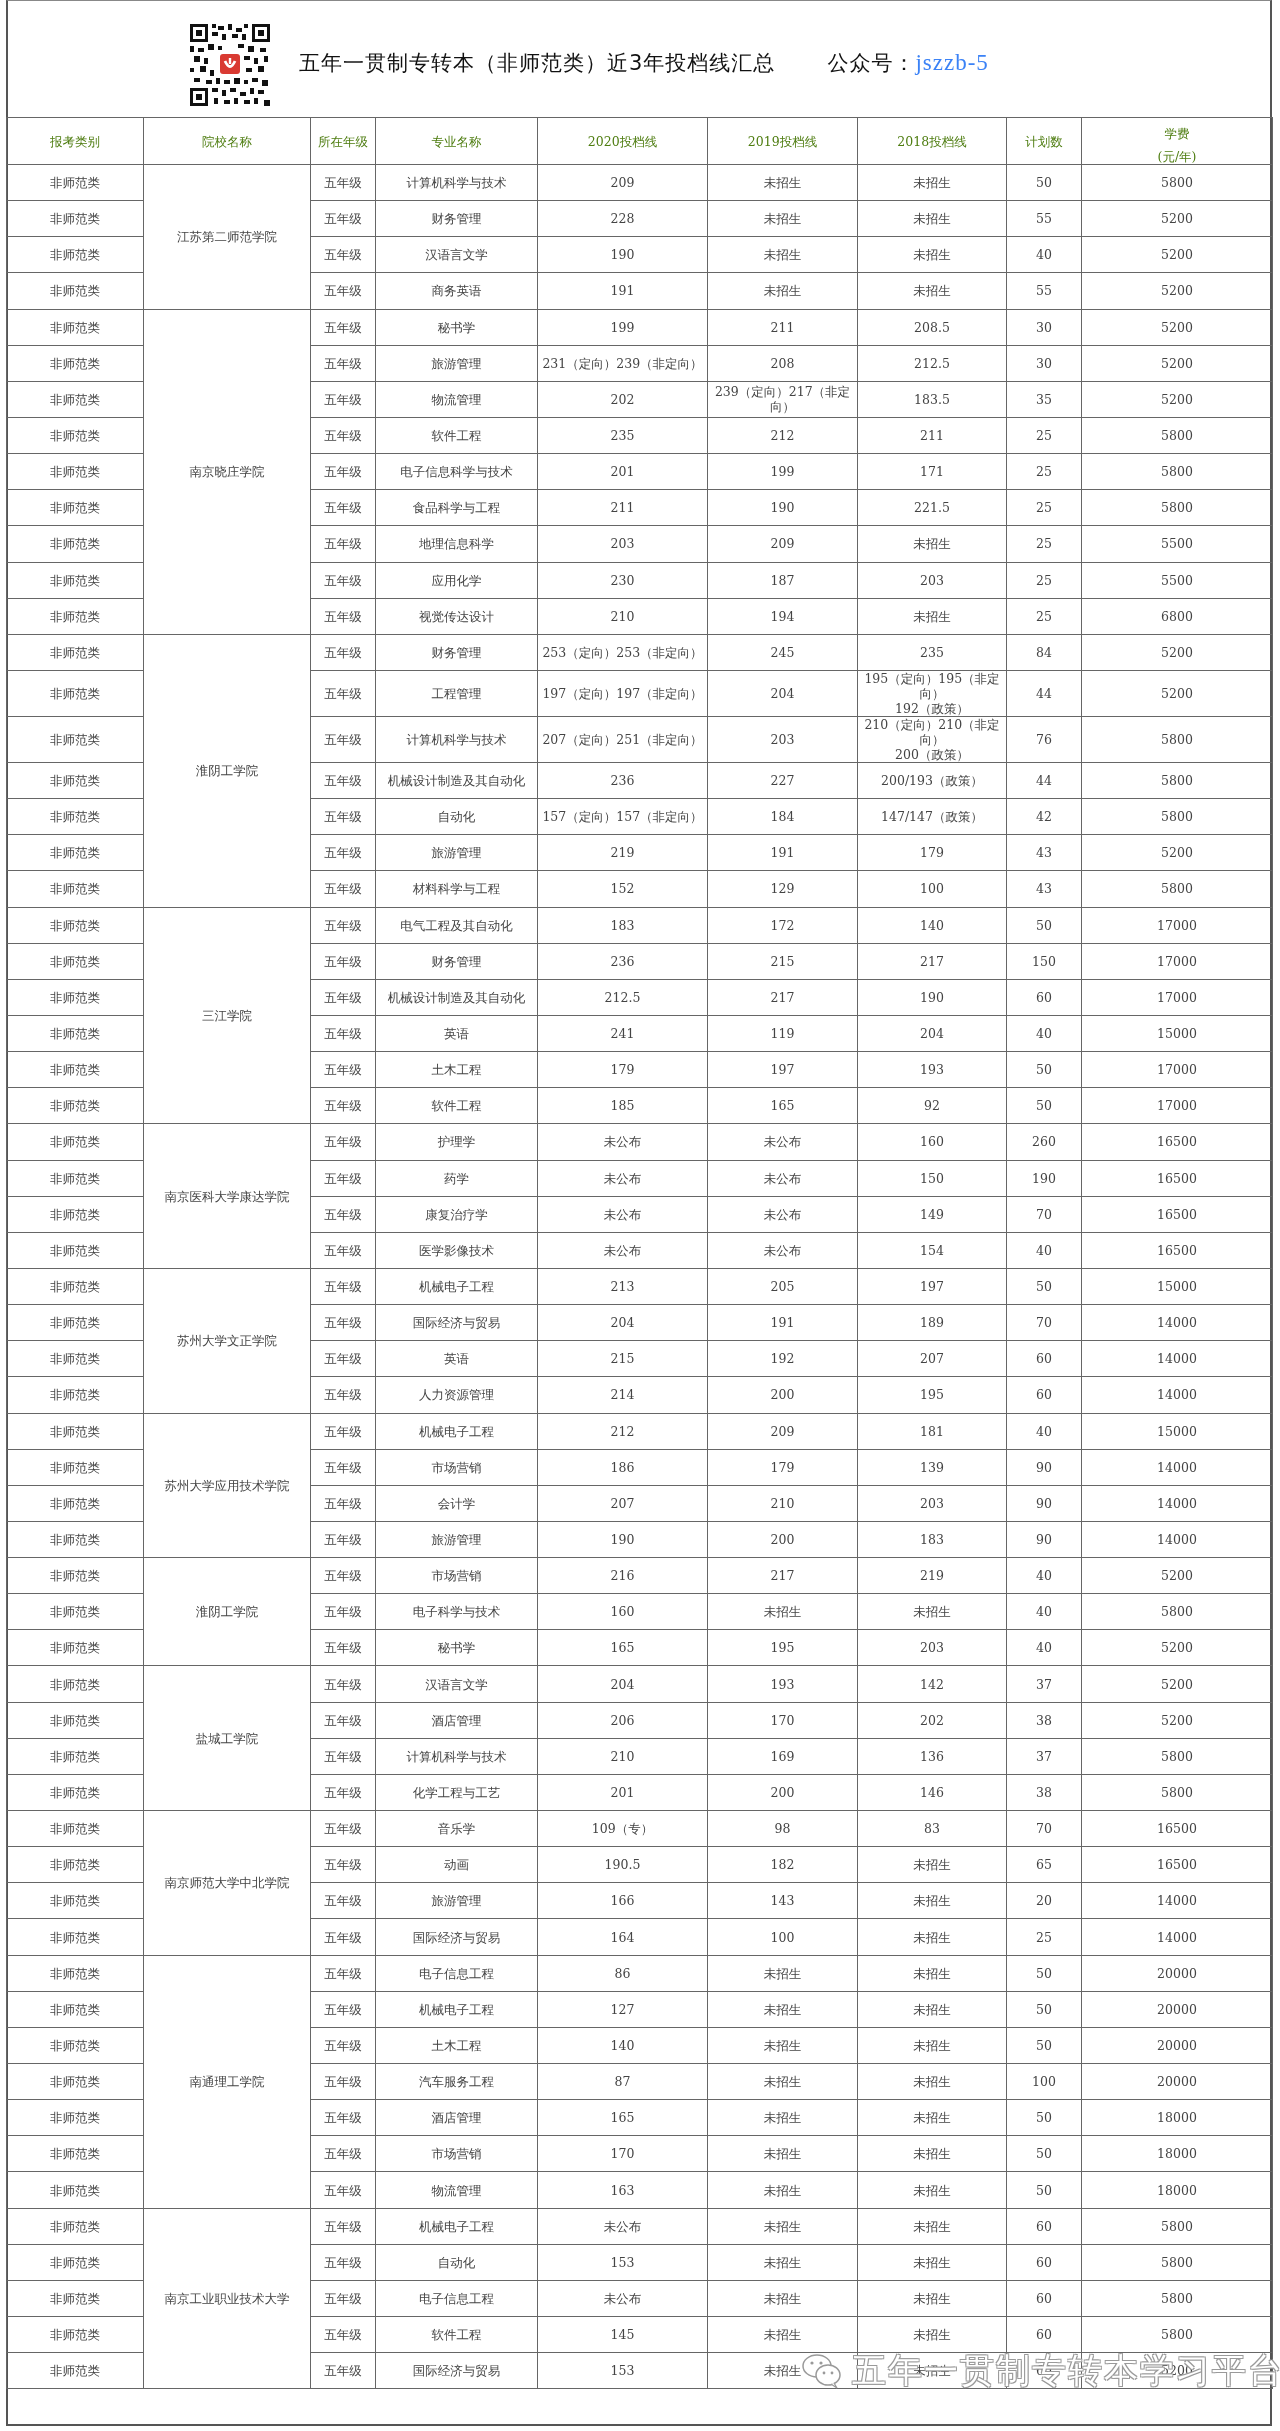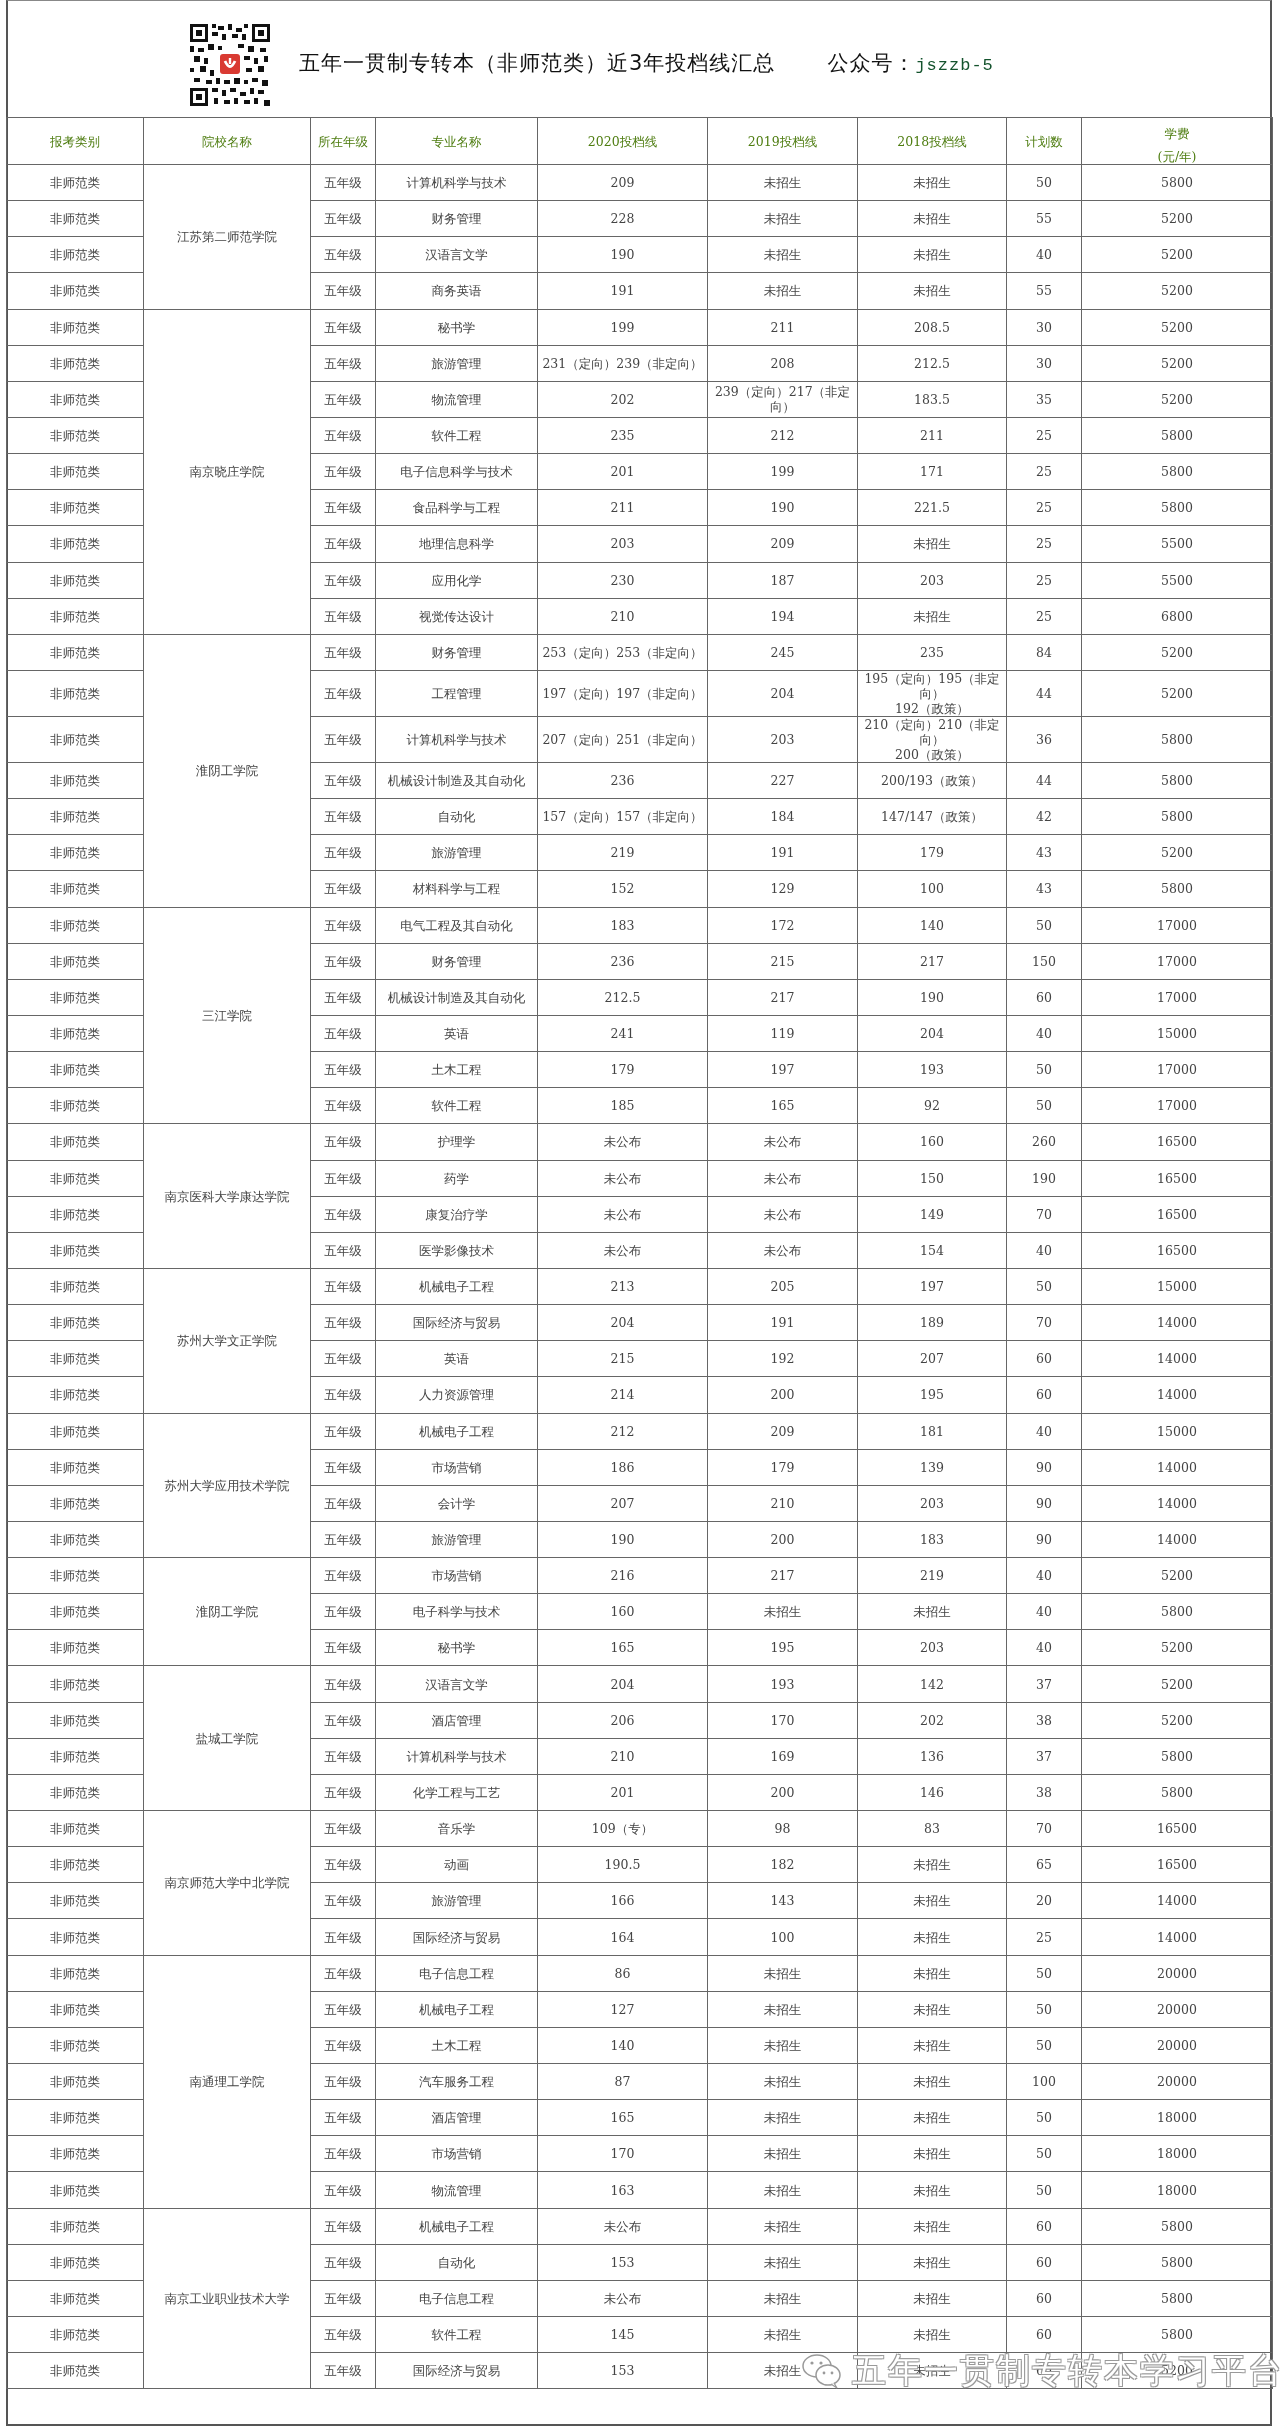--- a/index.html
+++ b/index.html
@@ -6,21 +6,21 @@
   body { width: 1280px; height: 2431px; position: relative; overflow: hidden;
          font-family: "DejaVu Serif", "Liberation Serif", serif; color: #333; }
   .frame { position: absolute; left: 6px; top: 0px; width: 1266px; height: 2426px;
            border: 2px solid #555; border-top: 1px solid #888; box-sizing: border-box; }
   .title-area { position: absolute; left: 7px; top: 1px; width: 1264px; height: 116px; }
   .qr { position: absolute; left: 183px; top: 23px; width: 80px; height: 82px; background: #fff; }
   .qr svg { width: 80px; height: 82px; display: block; }
   .title { position: absolute; left: 292px; top: 48px; font-size: 21px; color: #111; letter-spacing: 1px;
            font-family: "DejaVu Sans", "Liberation Sans", sans-serif; white-space: nowrap; }
   .title .acct-label { margin-left: 52px; }
-  .title .acct { color: #14532d; font-family: Liberation Mono, monospace; font-size: 17px; }
+  .title .acct { color: #3b82f6; font-family: Liberation Serif, serif; font-size: 23px; }
 
   table.grid { position: absolute; left: 6px; top: 117px; width: 1266px; border-collapse: collapse; table-layout: fixed; }
   table.grid th, table.grid td { border: 1.5px solid #666; text-align: center; vertical-align: middle;
       font-size: 12.5px; font-weight: normal; padding: 0 2px; line-height: 15px; color: #444; }
   table.grid th { height: 40px; color: #4d7c0f; }
   table.grid td { height: 35.15px; }
   .fee-hdr span { display: block; margin-top: 8px; }
   .two-line span { display: block; }
 
   .watermark { position: absolute; left: 800px; top: 2348px; height: 46px; display: flex; align-items: center;
@@ -294,21 +294,21 @@
       <tr>
         <td>非师范类</td>
         <td>五年级</td>
         <td>计算机科学与技术</td>
         <td>207（定向）251（非定向）</td>
         <td>203</td>
         <td class="two-line">
           <span>210（定向）210（非定向）</span>
           <span>200（政策）</span>
         </td>
-        <td>36</td>
+        <td>76</td>
         <td>5800</td>
       </tr>
       <tr>
         <td>非师范类</td>
         <td>五年级</td>
         <td>机械设计制造及其自动化</td>
         <td>236</td>
         <td>227</td>
         <td>200/193（政策）</td>
         <td>44</td>

